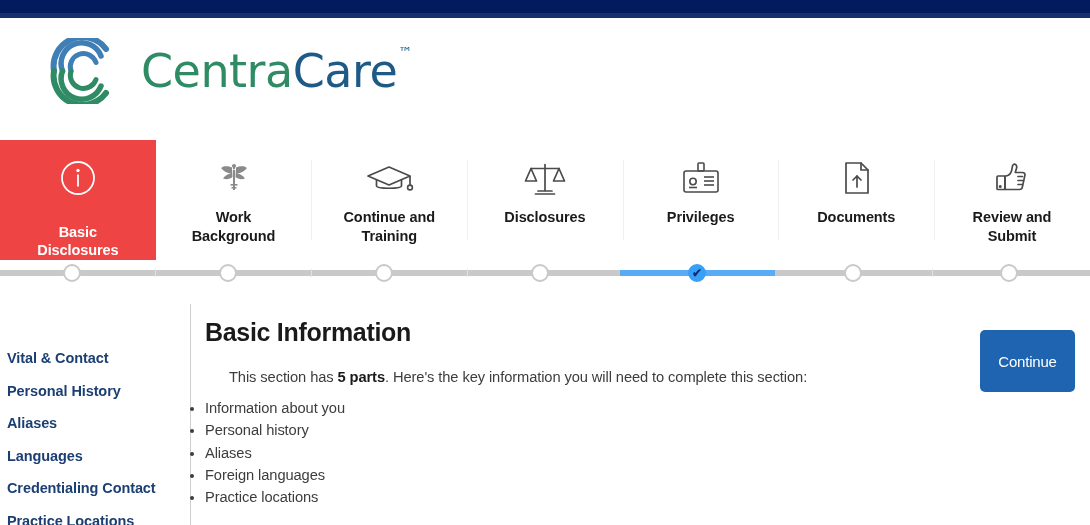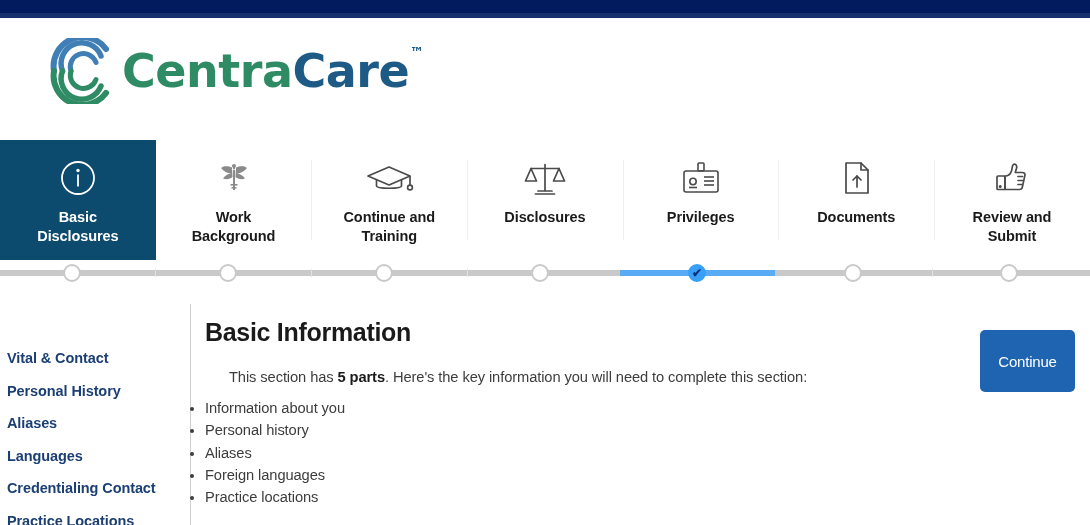--- a/index.html
+++ b/index.html
@@ -46,25 +46,25 @@
     position: absolute; left: 0; top: 18px;
     width: 1090px; height: 122px;
     background: #ffffff;
   }
   .logo-wrap {
     position: absolute; left: 46px; top: 20px;
     display: flex; align-items: center;
   }
   .logo-mark { width: 68px; height: 66px; }
   .logo-text {
-    margin-left: 8px;
+    margin-left: 27px;
     font-size: 46px;
     letter-spacing: -0.5px;
     font-family: "DejaVu Sans", sans-serif;
-    font-weight: 700;
+    font-weight: 400;
     position: relative;
   }
   .logo-centra { color: #2e8b64; }
   .logo-care { color: #1d5b86; }
   .logo-tm {
     font-size: 14px; color: #1d5b86;
     vertical-align: super;
     position: relative; top: -14px; left: 1px;
   }
 
@@ -85,21 +85,22 @@
     padding-top: 14px;
     position: relative;
   }
   .step + .step::before {
     content: "";
     position: absolute; left: 0; top: 20px;
     width: 1px; height: 80px;
     background: #f0f0f0;
   }
   .step.active {
-    background: #0c4a6e;
+    background: #ef4444;
+    justify-content: space-between;
   }
   .step.active + .step::before { background: transparent; }
   .step-icon {
     height: 48px;
     display: flex; align-items: center; justify-content: center;
   }
   .step-label {
     margin-top: 6px;
     font-size: 14.5px;
     font-weight: bold;

